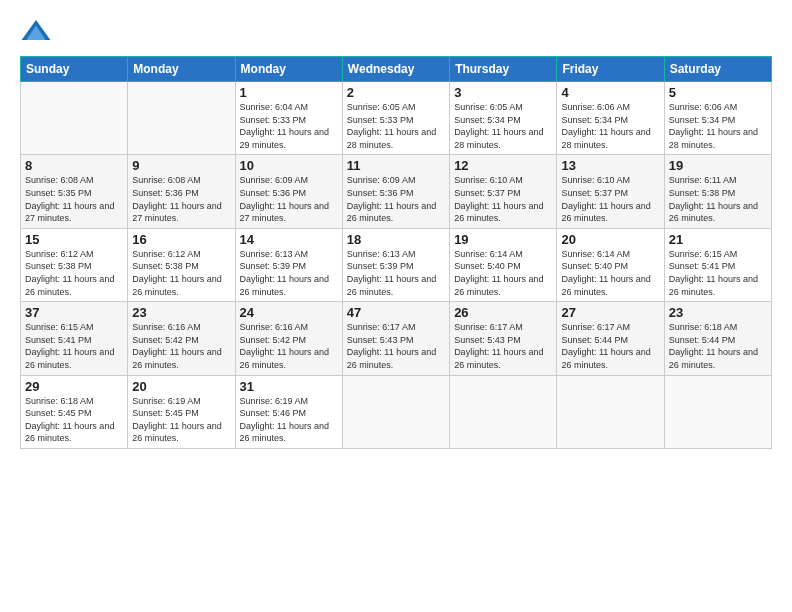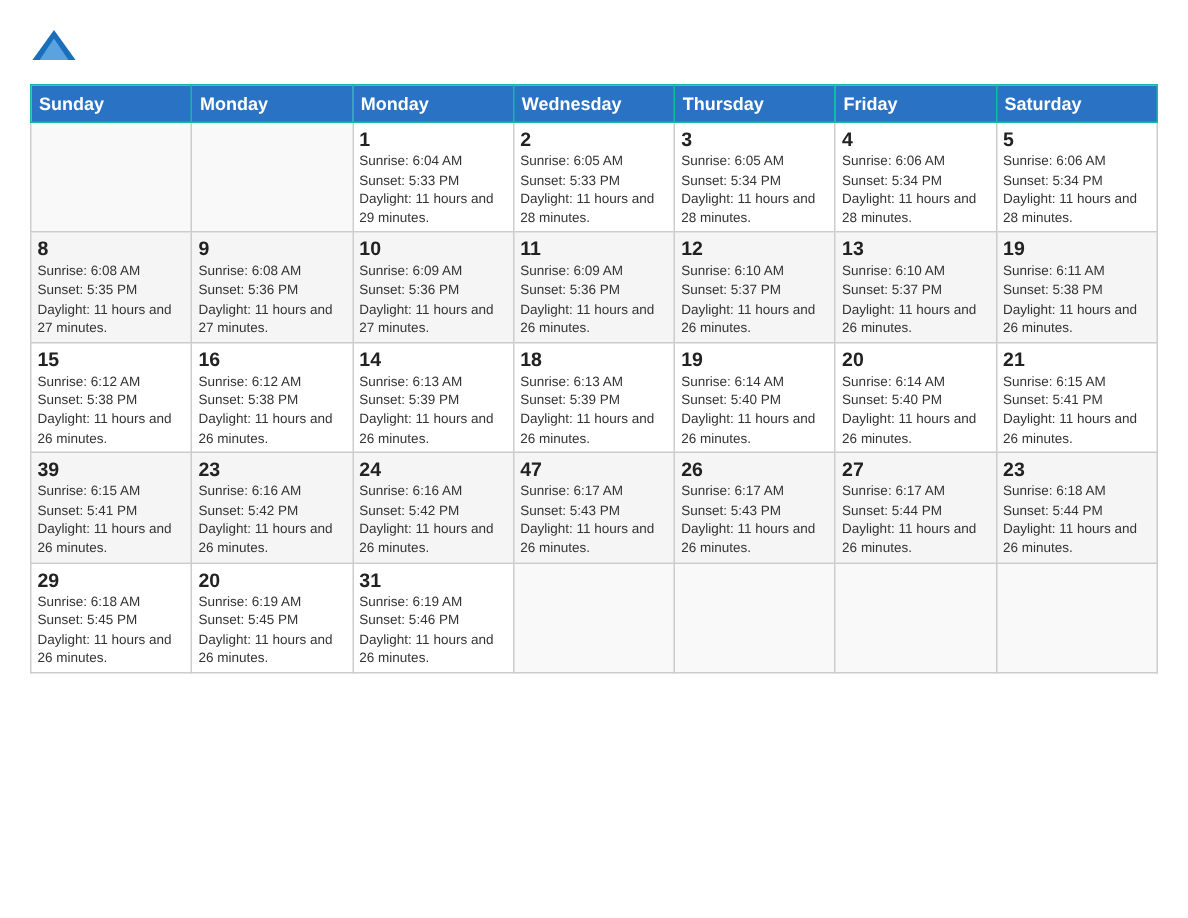--- a/index.html
+++ b/index.html
@@ -204,21 +204,21 @@
             <span class="day-num">20</span>
 <div class="day-info">Sunrise: 6:14 AM<br>Sunset: 5:40 PM<br>Daylight: 11 hours and 26 minutes.</div>
           </td>
           <td>
             <span class="day-num">21</span>
 <div class="day-info">Sunrise: 6:15 AM<br>Sunset: 5:41 PM<br>Daylight: 11 hours and 26 minutes.</div>
           </td>
         </tr>
         <tr>
           <td>
-            <span class="day-num">39</span>
+            <span class="day-num">37</span>
 <div class="day-info">Sunrise: 6:15 AM<br>Sunset: 5:41 PM<br>Daylight: 11 hours and 26 minutes.</div>
           </td>
           <td>
             <span class="day-num">23</span>
 <div class="day-info">Sunrise: 6:16 AM<br>Sunset: 5:42 PM<br>Daylight: 11 hours and 26 minutes.</div>
           </td>
           <td>
             <span class="day-num">24</span>
 <div class="day-info">Sunrise: 6:16 AM<br>Sunset: 5:42 PM<br>Daylight: 11 hours and 26 minutes.</div>
           </td>

